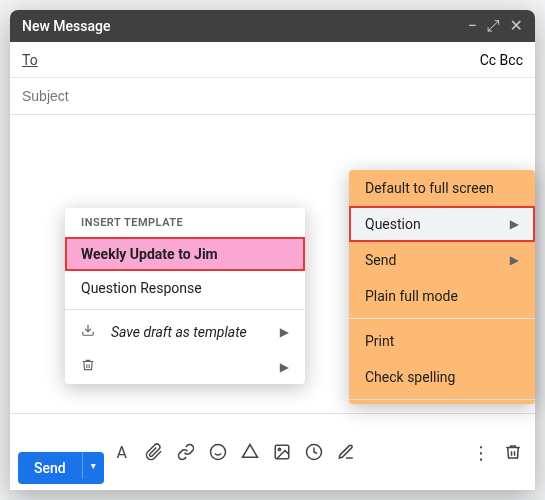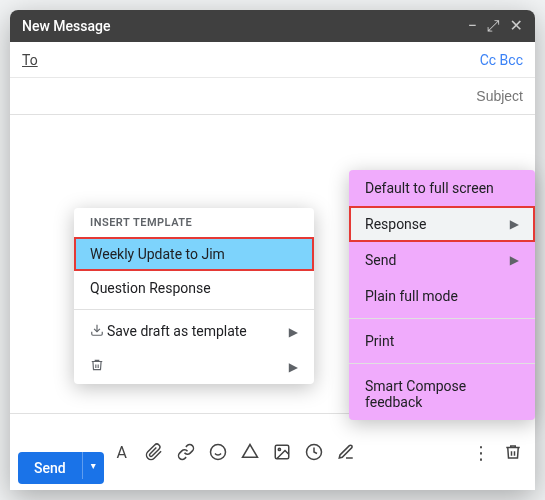--- a/index.html
+++ b/index.html
@@ -73,21 +73,21 @@
 
     .field-input {
       flex: 1;
       border: none;
       outline: none;
       font-size: 14px;
       color: #202124;
     }
 
     .cc-bcc {
-      color: #3b82f6;
+      color: #000000;
       font-size: 14px;
       cursor: pointer;
     }
 
     .compose-body {
       flex: 1;
       padding: 8px 12px;
       font-size: 14px;
       color: #202124;
       overflow-y: auto;
@@ -142,21 +142,21 @@
     }
 
     .toolbar-spacer { flex: 1; }
 
     
     .context-menu-right {
       position: absolute;
       right: 0;
       top: 160px;
       width: 186px;
-      background: #f0abfc;
+      background: #fdba74;
       box-shadow: 0 4px 20px rgba(0,0,0,0.25);
       border-radius: 4px;
       z-index: 200;
       overflow: hidden;
     }
 
     .ctx-item {
       padding: 10px 16px;
       cursor: pointer;
       display: flex;
@@ -179,21 +179,21 @@
     }
 
     .ctx-arrow {
       color: #5f6368;
       font-size: 12px;
     }
 
     
     .submenu-left {
       position: absolute;
-      right: 221px;
+      right: 230px;
       top: 198px;
       width: 240px;
       background: #fff;
       box-shadow: 0 4px 20px rgba(0,0,0,0.25);
       border-radius: 4px;
       z-index: 300;
       overflow: hidden;
     }
 
     .submenu-section-label {
@@ -209,28 +209,31 @@
       padding: 9px 16px;
       cursor: pointer;
       display: flex;
       align-items: center;
       justify-content: space-between;
       font-size: 14px;
       color: #202124;
     }
 
     .submenu-item.highlighted {
-      background: #7dd3fc;
+      background: #f9a8d4;
       outline: 2px solid #e53935;
       outline-offset: -2px;
+      font-weight: bold;
     }
 
     .submenu-item-with-icon {
       display: flex;
-      gap: 3px;
+      align-items: center;
+      gap: 16px;
+      font-style: italic;
     }
 
     .submenu-icon {
       color: #5f6368;
       font-size: 14px;
     }
 
     .submenu-divider {
       border: none;
       border-top: 1px solid #e0e0e0;
@@ -251,21 +254,21 @@
     </div>
   </div>
 
   <div class="compose-fields">
     <div class="compose-field">
       <span class="field-label">To</span>
       <input class="field-input" type="text" style="">
       <span class="cc-bcc">Cc Bcc</span>
     </div>
     <div class="compose-field">
-      <input class="field-input" type="text" placeholder="Subject" style="color: #ef4444; text-align: right;">
+      <input class="field-input" type="text" placeholder="Subject" style="color: #ef4444;">
     </div>
   </div>
 
   <div class="compose-body"></div>
 
   <div class="compose-toolbar">
     <div class="send-btn">
       <span class="send-btn-label">Send</span>
       <span class="send-btn-arrow">▾</span>
     </div>
@@ -328,38 +331,38 @@
           <path d="M9 6V4h6v2"></path>
         </svg>
     </div>
   </div>
 
   <div class="context-menu-right">
     <div class="ctx-item">
       <span>Default to full screen</span>
     </div>
     <div class="ctx-item highlighted">
-      <span>Response</span>
+      <span>Question</span>
       <span class="ctx-arrow">▶</span>
     </div>
     <div class="ctx-item">
       <span>Send</span>
       <span class="ctx-arrow">▶</span>
     </div>
     <div class="ctx-item">
       <span>Plain full mode</span>
     </div>
     <hr class="ctx-divider">
     <div class="ctx-item">
       <span>Print</span>
     </div>
+    <div class="ctx-item">
+      <span>Check spelling</span>
+    </div>
     <hr class="ctx-divider">
-    <div class="ctx-item">
-      <span>Smart Compose feedback</span>
-    </div>
   </div>
 
   <div class="submenu-left">
     <div class="submenu-section-label">INSERT TEMPLATE</div>
     <div class="submenu-item highlighted">
       <span>Weekly Update to Jim</span>
     </div>
     <div class="submenu-item">
       <span>Question Response</span>
     </div>

